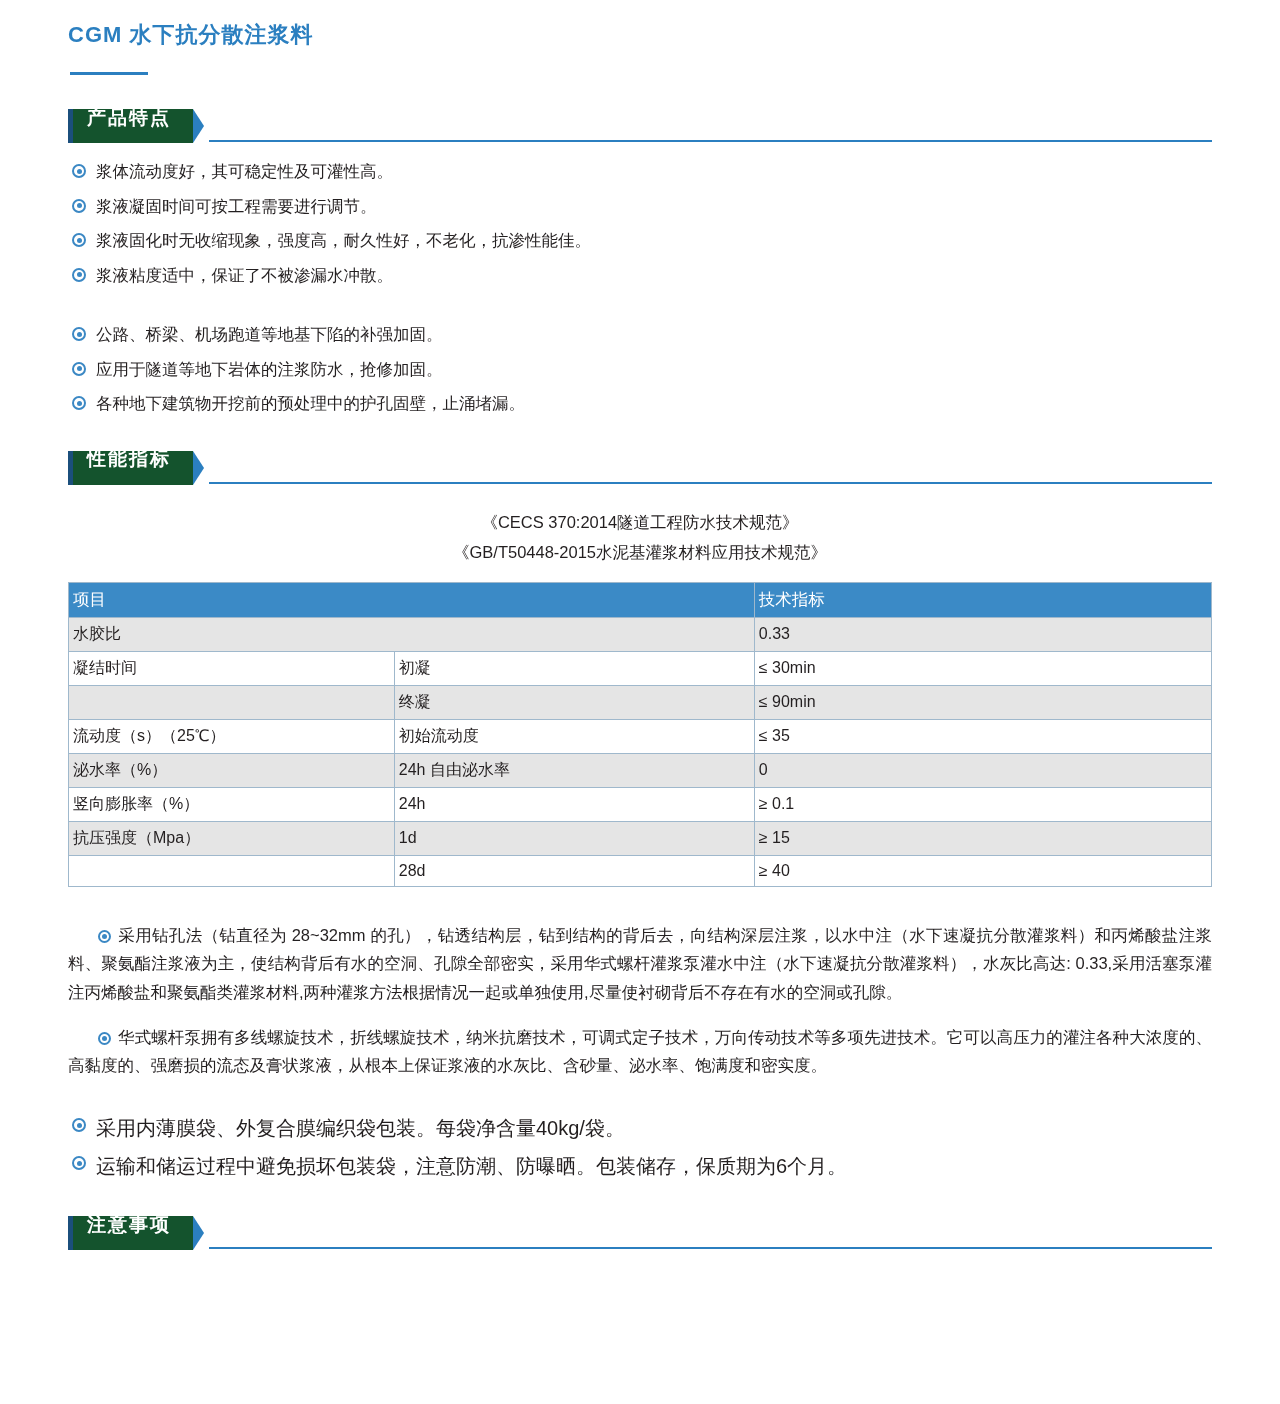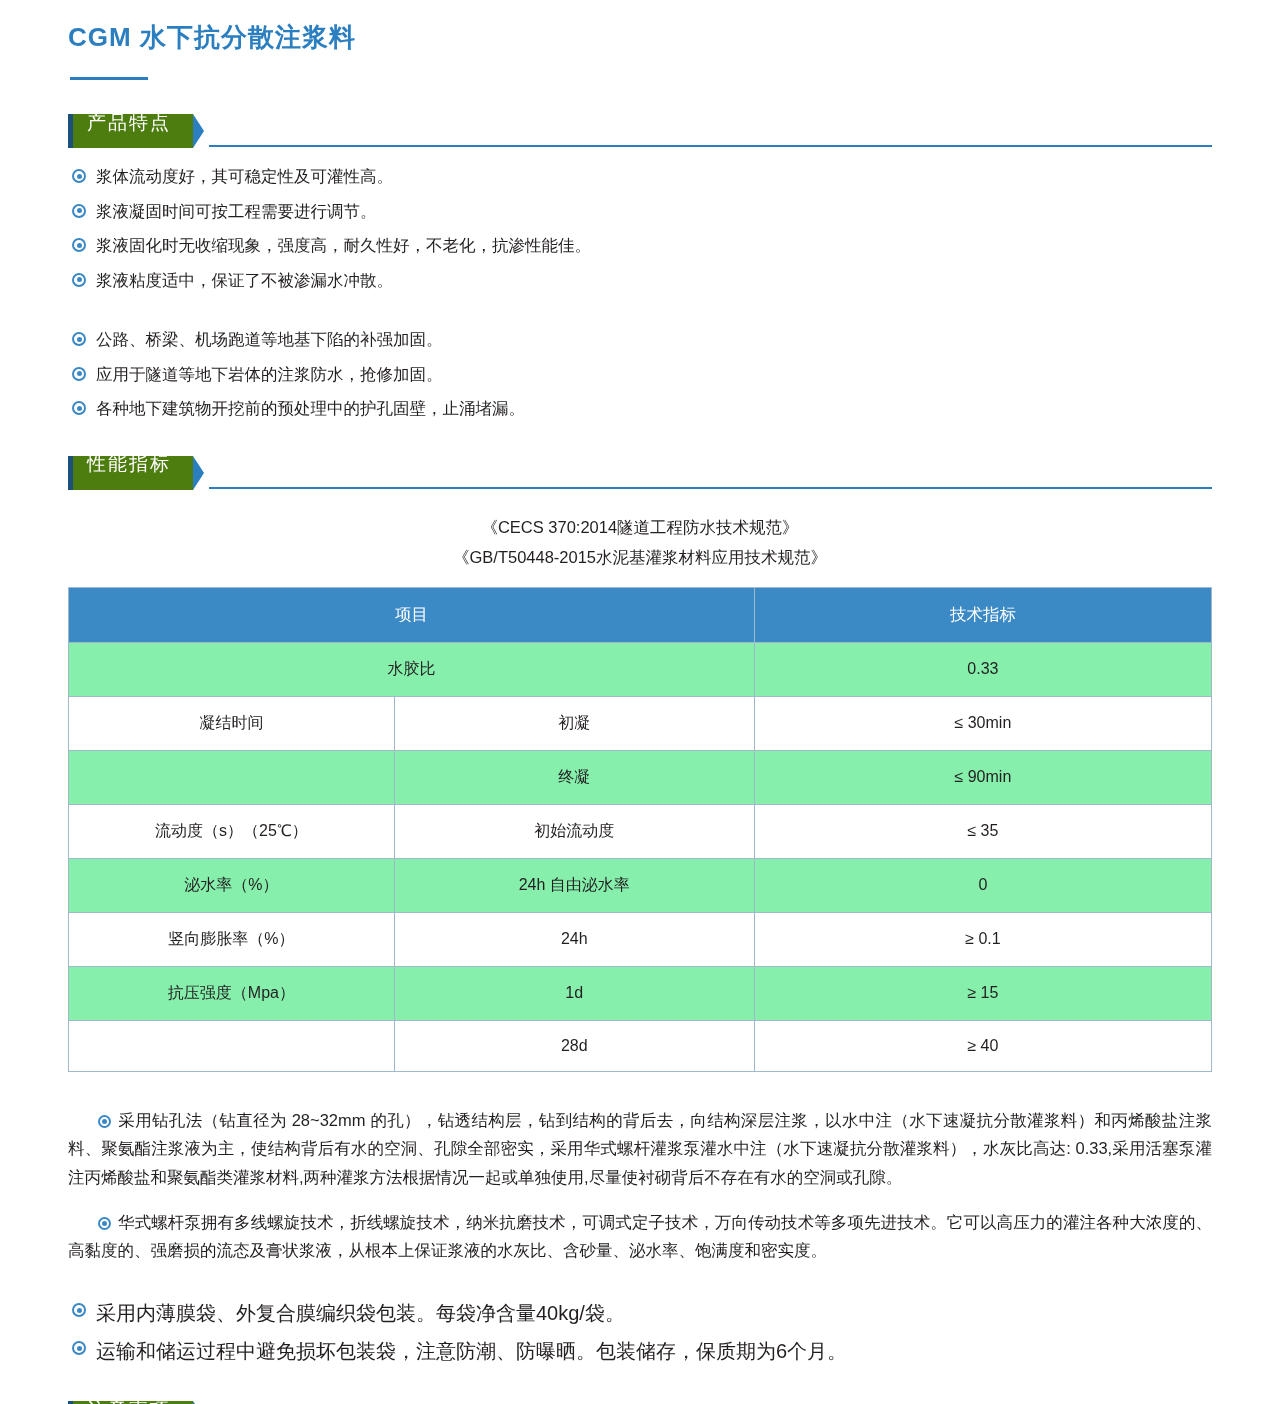--- a/index.html
+++ b/index.html
@@ -11,21 +11,21 @@
     font-family: "Liberation Sans", sans-serif;
     color: #231f20;
   }
   .page {
     width: 1280px;
     padding: 14px 68px 24px 68px;
   }
 
   
   .doc-title {
-    font-size: 26px;
+    font-size: 22px;
     font-weight: bold;
     letter-spacing: 1px;
     color: #2b7fc0;
     margin: 6px 0 0 0;
   }
   .title-rule {
     width: 78px;
     height: 3px;
     background: #2b7fc0;
     margin: 22px 0 0 2px;
@@ -34,24 +34,24 @@
   
   .section { margin-top: 34px; }
   .sec-head {
     position: relative;
     height: 34px;
     display: flex;
     align-items: stretch;
   }
   .sec-tag {
     position: relative;
-    background: #4d7c0f;
+    background: #14532d;
     color: #fff;
     font-size: 19px;
-    font-weight: normal;
+    font-weight: bold;
     letter-spacing: 2px;
     padding: 5px 22px 23px 14px;
     display: flex;
     align-items: center;
     border-left: 5px solid #1b4f7c;
     line-height: 1;
   }
   .sec-tag::after {
     content: "";
     position: absolute;
@@ -115,32 +115,32 @@
 
   
   table.spec {
     width: 100%;
     border-collapse: collapse;
     margin-top: 14px;
     font-size: 16px;
   }
   table.spec th, table.spec td {
     border: 1px solid #9fb8cc;
-    text-align: center;
-    padding: 16px 4px;
+    text-align: left;
+    padding: 6px 4px;
     height: 31px;
   }
   table.spec thead th {
     background: #3b8ac6;
     color: #ffffff;
     font-weight: normal;
     font-size: 16.5px;
     height: 34px;
   }
-  table.spec tr.alt td { background: #86efac; }
+  table.spec tr.alt td { background: #e5e5e5; }
   .col-a { width: 28.5%; }
   .col-b { width: 31.5%; }
   .col-c { width: 40%; }
 
   
   .para {
     font-size: 16.5px;
     line-height: 1.72;
     margin-top: 14px;
     text-align: justify;

